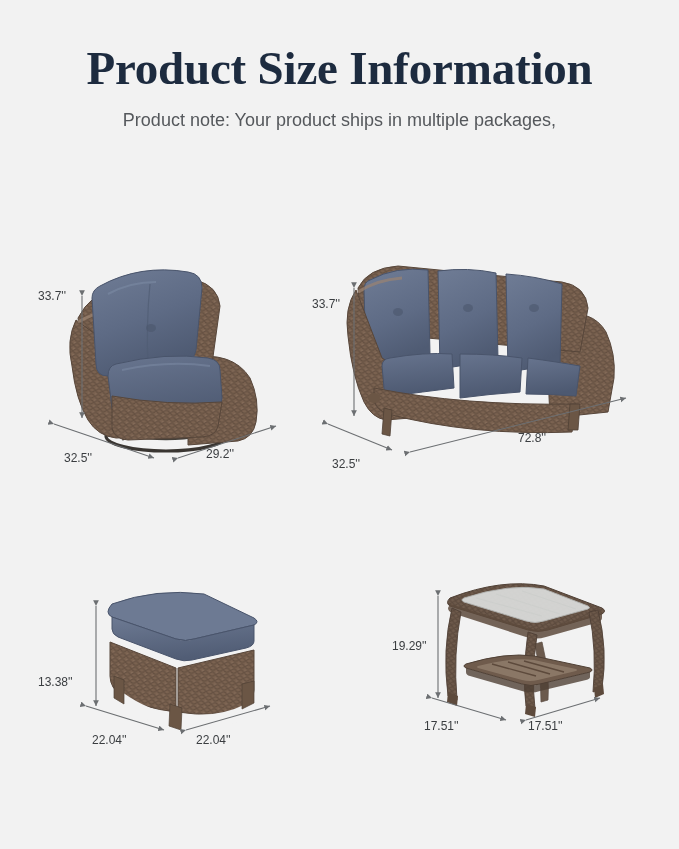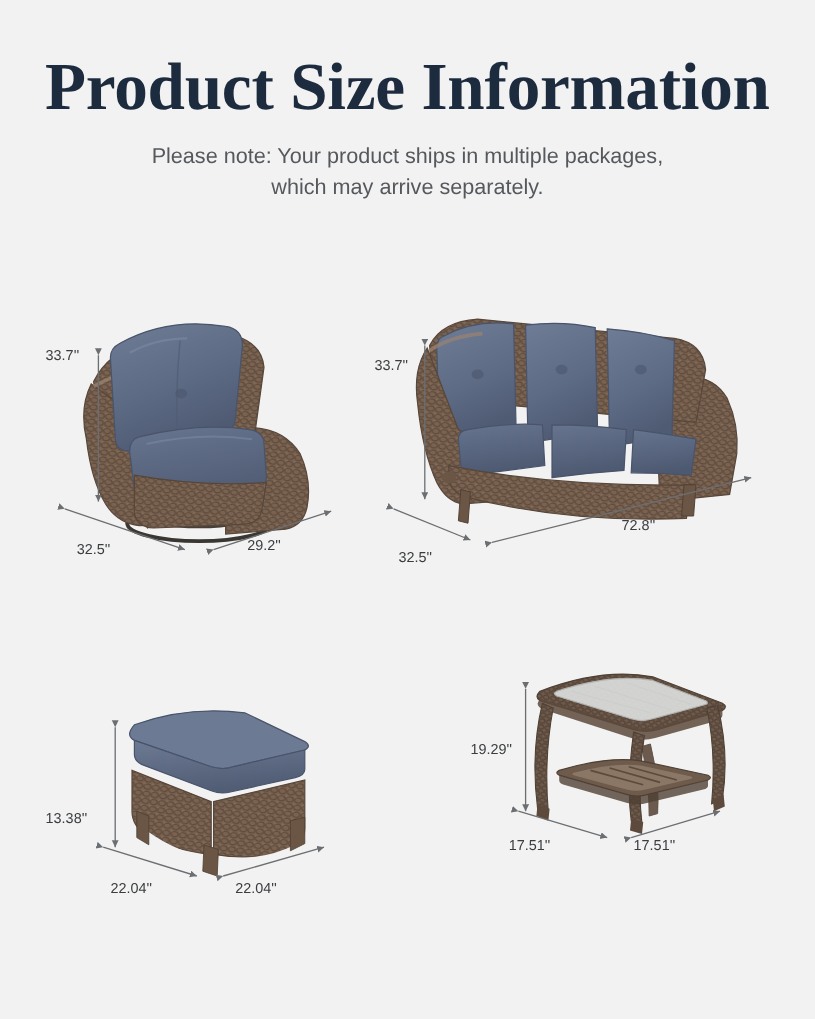--- a/index.html
+++ b/index.html
@@ -20,60 +20,59 @@
   .header {
     position: absolute;
     top: 44px;
     left: 0;
     width: 679px;
     text-align: center;
   }
   .page-title {
     font-family: "Liberation Serif", serif;
     font-weight: bold;
-    font-size: 56px;
+    font-size: 47px;
     line-height: 1.05;
     color: #1d2b3f;
     letter-spacing: -0.2px;
     margin: 0;
   }
   .subtitle {
     margin-top: 14px;
     font-family: "Liberation Sans", sans-serif;
     font-size: 18px;
     line-height: 1.45;
     color: #55585c;
   }
   .subtitle div { white-space: nowrap; }
 
   
   .cell { position: absolute; }
 
   .cell-chair   { left: 38px;  top: 246px; width: 285px; height: 240px; }
   .cell-sofa    { left: 312px; top: 246px; width: 345px; height: 240px; }
   .cell-ottoman { left: 38px;  top: 580px; width: 300px; height: 170px; }
-  .cell-table   { left: 392px; top: 542px; width: 265px; height: 170px; }
+  .cell-table   { left: 392px; top: 564px; width: 265px; height: 170px; }
 
   .cell svg { display: block; width: 100%; height: 100%; overflow: visible; }
 
   
   .dim-text {
     font-family: "Liberation Sans", sans-serif;
     font-size: 12px;
     fill: #3a3d40;
   }
 </style>
 </head>
 <body>
 
 <div class="header">
   <h1 class="page-title">Product Size Information</h1>
   <div class="subtitle">
-    <div>Please note: Your product ships in multiple packages,</div>
-    <div>which may arrive separately.</div>
+    <div>Product note: Your product ships in multiple packages,</div>
   </div>
 </div>
 
 <div class="cell cell-chair">
   <svg viewBox="0 0 285 240" xmlns="http://www.w3.org/2000/svg">
     <defs>
       <marker id="ah" markerWidth="7" markerHeight="7" refX="6" refY="3" orient="auto">
         <path d="M0,0 L6,3 L0,6 z" fill="#6c6f72"></path>
       </marker>
       <marker id="ahs" markerWidth="6" markerHeight="6" refX="5.2" refY="2.6" orient="auto">

